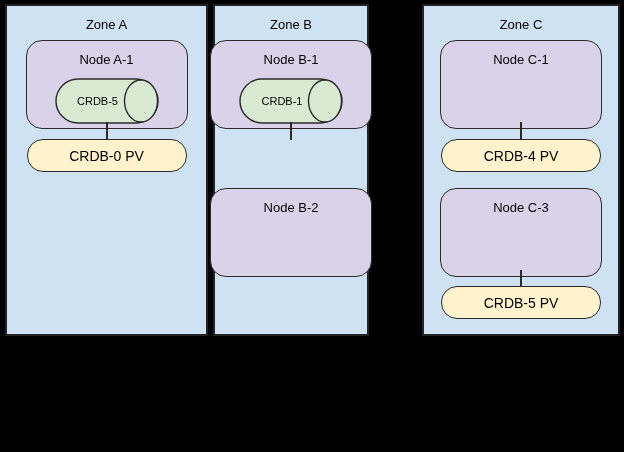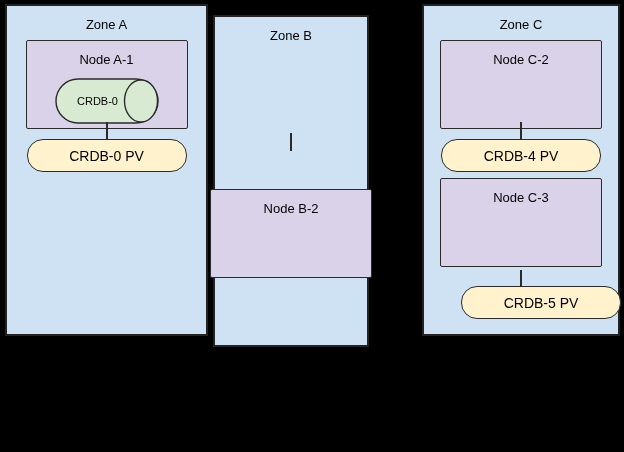--- a/index.html
+++ b/index.html
@@ -17,45 +17,45 @@
   }
   .zone {
     position: absolute;
     top: 4px;
     height: 332px;
     background: var(--zone-fill, #cfe2f3);
     border: 2px solid var(--zone-border, #222222);
     box-sizing: border-box;
   }
   .zone-a { left: 5px;   width: 203px; }
-  .zone-b { left: 213px; width: 156px; margin-top: 11px; }
+  .zone-b { left: 213px; width: 156px; }
   .zone-c { left: 422px; width: 198px; }
 
   .zone-title {
     position: absolute;
     top: 11px;
     left: 0;
     width: 100%;
     text-align: center;
     font-size: 13px;
     color: #000000;
   }
   .node {
     position: absolute;
     left: 50%;
     transform: translateX(-50%);
     width: 162px;
     height: 89px;
     background: var(--node-fill, #d9d2e9);
     border: 1px solid var(--shape-border, #2b2b2b);
-    border-radius: 2px;
+    border-radius: 16px;
     box-sizing: border-box;
   }
   .node-slot-1 { top: 34px; }
-  .node-slot-2 { top: 172px; }
+  .node-slot-2 { top: 182px; }
 
   .node-label {
     position: absolute;
     top: 11px;
     left: 0;
     width: 100%;
     text-align: center;
     font-size: 13px;
     color: #000000;
   }
@@ -95,21 +95,21 @@
     border: 1px solid var(--shape-border, #2b2b2b);
     border-radius: 16px;
     box-sizing: border-box;
     display: flex;
     align-items: center;
     justify-content: center;
     font-size: 14px;
     color: #000000;
   }
   .pv-slot-1 { top: 133px; }
-  .pv-slot-2 { top: 280px; margin-left: 20px; }
+  .pv-slot-2 { top: 280px; }
 
   .connector {
     position: absolute;
     left: 50%;
     margin-left: -1px;
     width: 2px;
     background: var(--shape-border, #2b2b2b);
   }
   .connector-1 { top: 116px; height: 18px; }
   .connector-2 { top: 264px; height: 17px; }
@@ -122,46 +122,56 @@
   <section class="zone zone-a">
     <div class="zone-title">Zone A</div>
 
     <div class="node node-slot-1">
       <div class="node-label">Node A-1</div>
       <div class="pod">
         <svg width="104" height="46" viewBox="0 0 104 46">
           <rect class="cyl-body" x="1" y="1" width="102" height="44" rx="22" ry="22"></rect>
           <ellipse class="cyl-body" cx="86" cy="23" rx="16.5" ry="21"></ellipse>
         </svg>
-        <span class="pod-label">CRDB-0</span>
+        <span class="pod-label">CRDB-5</span>
       </div>
     </div>
 
     <div class="connector connector-1"></div>
 
     <div class="pv pv-slot-1">CRDB-0 PV</div>
   </section>
 
   <section class="zone zone-b">
     <div class="zone-title">Zone B</div>
 
+    <div class="node node-slot-1">
+      <div class="node-label">Node B-1</div>
+      <div class="pod">
+        <svg width="104" height="46" viewBox="0 0 104 46">
+          <rect class="cyl-body" x="1" y="1" width="102" height="44" rx="22" ry="22"></rect>
+          <ellipse class="cyl-body" cx="86" cy="23" rx="16.5" ry="21"></ellipse>
+        </svg>
+        <span class="pod-label">CRDB-1</span>
+      </div>
+    </div>
 
     <div class="connector connector-1"></div>
 
 
     <div class="node node-slot-2">
       <div class="node-label">Node B-2</div>
     </div>
   </section>
 
   <section class="zone zone-c">
     <div class="zone-title">Zone C</div>
 
     <div class="node node-slot-1">
-      <div class="node-label">Node C-2</div>
+      <div class="node-label">Node C-1</div>
     </div>
 
     <div class="connector connector-1"></div>
 
     <div class="pv pv-slot-1">CRDB-4 PV</div>
 
     <div class="node node-slot-2">
       <div class="node-label">Node C-3</div>
     </div>
 

